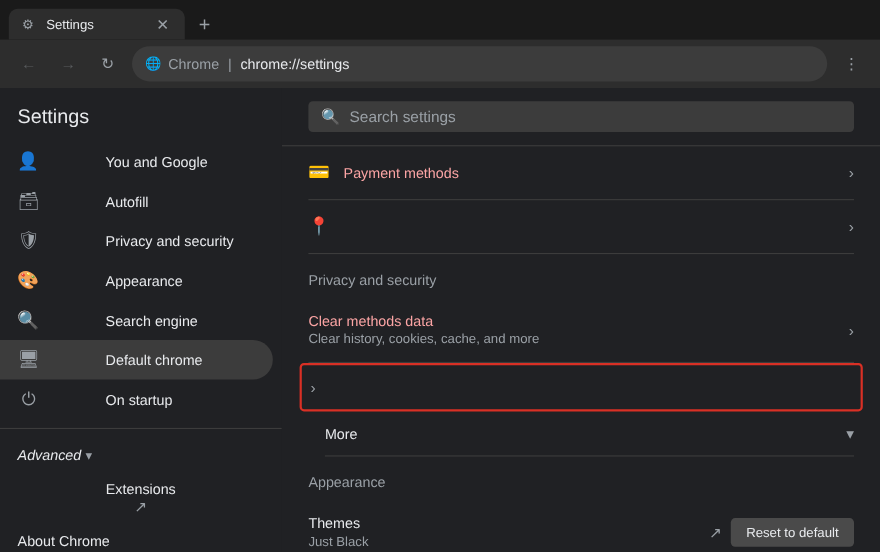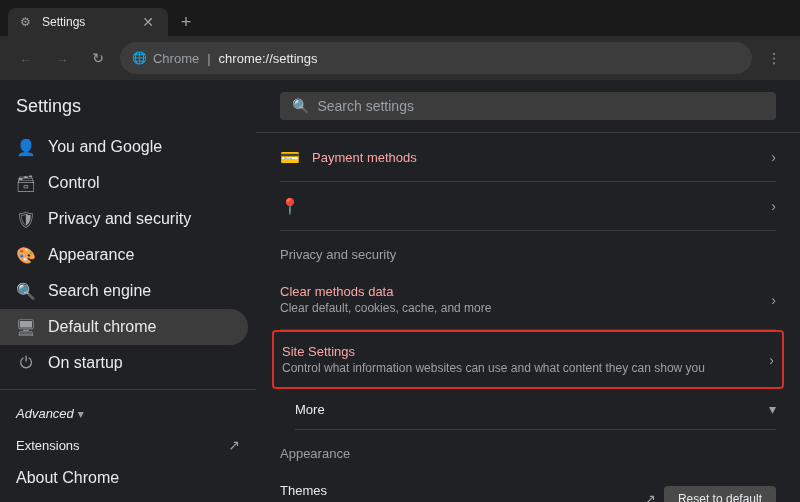--- a/index.html
+++ b/index.html
@@ -26,30 +26,30 @@
 
     
     .main-layout { display: flex; height: calc(502px - 80px); }
 
     
     .sidebar { width: 256px; background: #202124; padding: 16px 0; overflow-y: auto; flex-shrink: 0; }
     .sidebar-title { font-size: 18px; font-weight: 400; color: #e8eaed; padding: 0 16px 12px; }
     .sidebar-item { display: flex; align-items: center; padding: 8px 16px; cursor: pointer; border-radius: 0 20px 20px 0; margin-right: 8px; gap: 12px; }
     .sidebar-item.active { background: #3c3c3c; }
     .sidebar-icon { width: 20px; height: 20px; display: flex; align-items: center; justify-content: center; color: #9aa0a6; font-size: 16px; flex-shrink: 0; }
-    .sidebar-label { color: #e8eaed; font-size: 16px; }
+    .sidebar-label { color: #e8eaed; font-size: 13px; margin-left: 48px; }
     .sidebar-divider { height: 1px; background: #3c3c3c; margin: 8px 0; }
     .sidebar-advanced { display: flex; align-items: center; gap: 4px; padding: 8px 16px; cursor: pointer; }
     .sidebar-advanced-label { color: #e8eaed; font-size: 13px; font-style: italic; }
     .sidebar-chevron { color: #9aa0a6; font-size: 12px; }
-    .sidebar-extensions { display: flex; align-items: center; justify-content: space-between; padding: 8px 16px; cursor: pointer; }
+    .sidebar-extensions { display: flex; align-items: center; justify-content: space-between; padding: 8px 16px; cursor: pointer; flex-direction: column; }
     .sidebar-ext-label { color: #e8eaed; font-size: 13px; }
     .sidebar-ext-icon { color: #9aa0a6; font-size: 14px; }
     .sidebar-about { padding: 8px 16px; cursor: pointer; }
-    .sidebar-about-label { color: #e8eaed; font-size: 16px; }
+    .sidebar-about-label { color: #e8eaed; font-size: 13px; }
 
     
     .content { flex: 1; background: #202124; overflow-y: auto; padding: 0; }
     .search-bar-wrapper { padding: 12px 24px; border-bottom: 1px solid #3c3c3c; }
     .search-bar { display: flex; align-items: center; background: #3c3c3c; border-radius: 4px; padding: 6px 12px; gap: 8px; }
     .search-icon-inner { color: #9aa0a6; font-size: 14px; }
     .search-input { background: transparent; border: none; outline: none; color: #e8eaed; font-size: 14px; flex: 1; }
     .search-input::placeholder { color: #9aa0a6; }
 
     .section { padding: 0 24px; }
@@ -111,21 +111,21 @@
 
   <div class="sidebar">
     <div class="sidebar-title">Settings</div>
 
     <div class="sidebar-item">
       <span class="sidebar-icon">👤</span>
       <span class="sidebar-label">You and Google</span>
     </div>
     <div class="sidebar-item">
       <span class="sidebar-icon">🗃</span>
-      <span class="sidebar-label">Control</span>
+      <span class="sidebar-label">Autofill</span>
     </div>
     <div class="sidebar-item">
       <span class="sidebar-icon">🛡</span>
       <span class="sidebar-label">Privacy and security</span>
     </div>
     <div class="sidebar-item">
       <span class="sidebar-icon">🎨</span>
       <span class="sidebar-label">Appearance</span>
     </div>
     <div class="sidebar-item">
@@ -185,33 +185,27 @@
         </div>
         <span class="settings-item-arrow">›</span>
       </div>
 
       <div class="section-header">Privacy and security</div>
 
       <div class="settings-item">
         <div class="settings-item-left">
           <div class="settings-item-text">
             <div class="settings-item-title">Clear methods data</div>
-            <div class="settings-item-subtitle">Clear default, cookies, cache, and more</div>
+            <div class="settings-item-subtitle">Clear history, cookies, cache, and more</div>
           </div>
         </div>
         <span class="settings-item-arrow">›</span>
       </div>
 
       <div class="settings-item highlighted">
-        <div class="settings-item-left">
-          <div class="settings-item-text">
-            <div class="settings-item-title">Site Settings</div>
-            <div class="settings-item-subtitle">Control what information websites can use and what content they can show you</div>
-          </div>
-        </div>
         <span class="settings-item-arrow">›</span>
       </div>
 
       <div class="more-section">
         <span class="more-label">More</span>
         <span class="more-chevron">▾</span>
       </div>
 
       <div class="section-header">Appearance</div>
 

